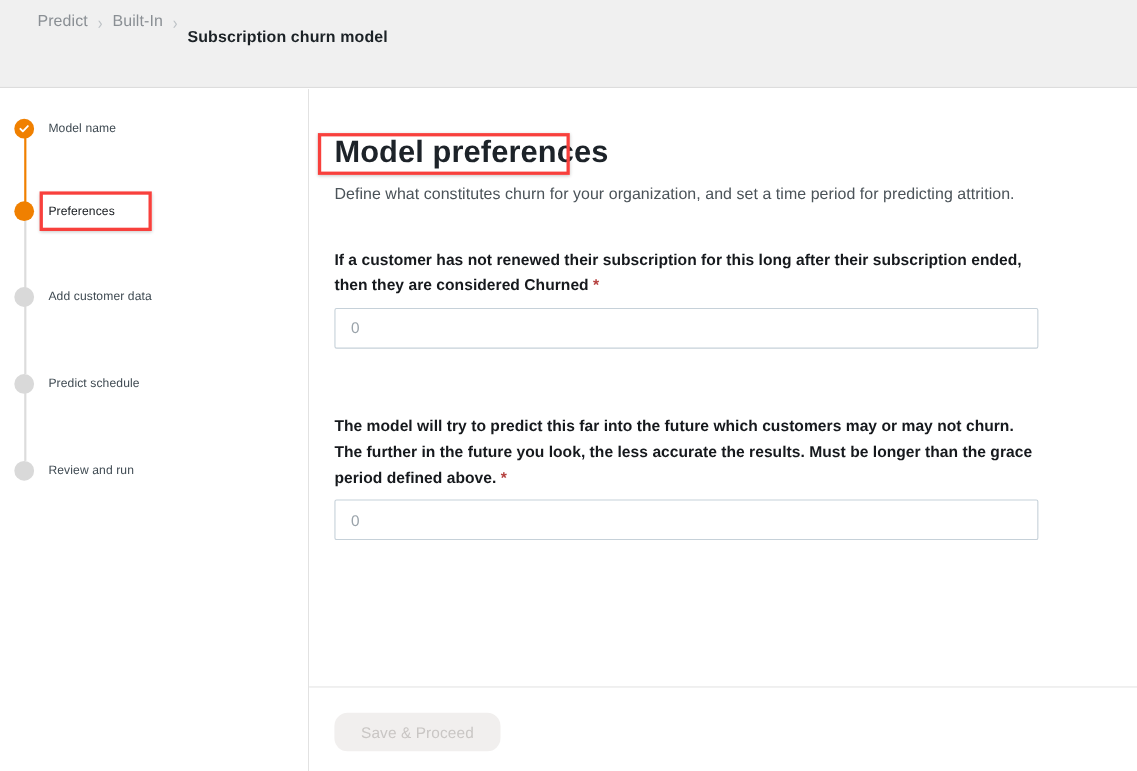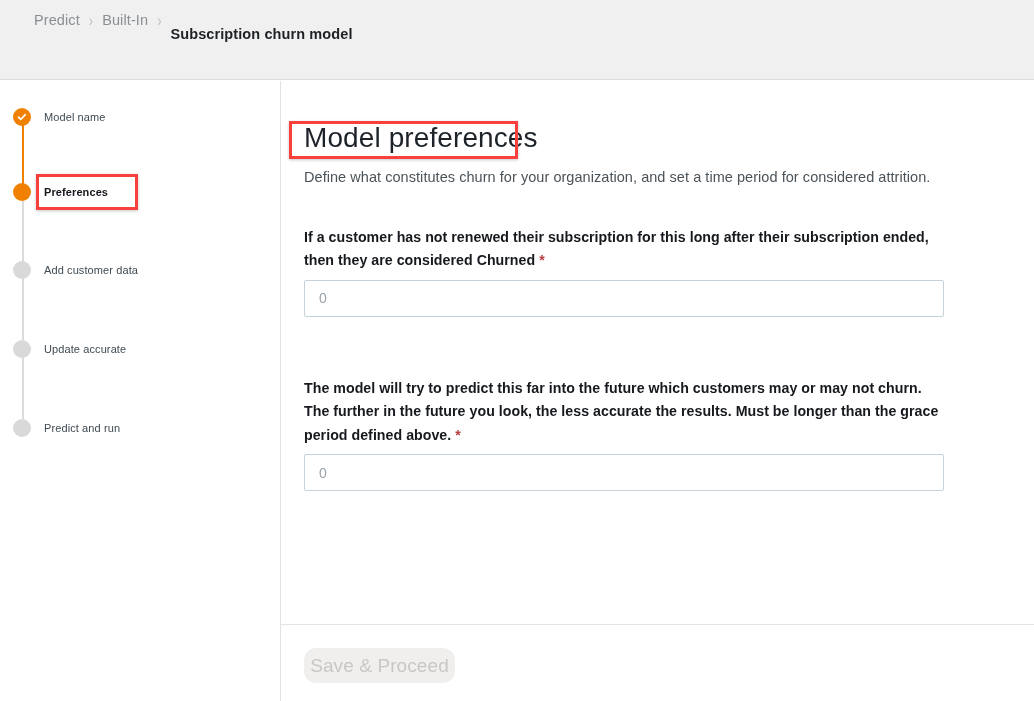--- a/index.html
+++ b/index.html
@@ -122,21 +122,21 @@
     position: absolute;
     left: 44px;
     font-size: 11px;
     color: #3f4a52;
     letter-spacing: 0.1px;
     white-space: nowrap;
   }
 
   .step-label.active {
     color: #14181c;
-    font-weight: 700;
+    font-weight: 400;
   }
 
   .connector {
     position: absolute;
     left: 21.5px;
     width: 2px;
     background: #dcdcdc;
   }
 
   .connector.done { background: #f08000; }
@@ -172,21 +172,21 @@
     width: 753px;
     height: 543px;
     background: #ffffff;
   }
 
   .page-title {
     position: absolute;
     left: 23px;
     top: 43px;
     font-size: 28px;
-    font-weight: 400;
+    font-weight: 700;
     color: #1d2329;
     letter-spacing: 0.1px;
     line-height: 1;
   }
 
   .page-subtitle {
     position: absolute;
     left: 23px;
     top: 88px;
     font-size: 14.5px;
@@ -248,21 +248,21 @@
     border-top: 1px solid #e4e4e4;
   }
 
   .btn-primary {
     position: absolute;
     left: 23px;
     top: 23px;
     width: 151px;
     height: 35px;
     font-family: "Liberation Sans", sans-serif;
-    font-size: 19px;
+    font-size: 14px;
     font-weight: 400;
     color: #c9c6c4;
     background: #f1efee;
     border: none;
     border-radius: 12px;
     letter-spacing: 0.1px;
     cursor: default;
   }
 </style>
 </head>
@@ -302,35 +302,35 @@
         <span class="step-label active">Preferences</span>
       </div>
 
       <div class="step" style="top:174px;">
         <span class="step-marker todo"></span>
         <span class="step-label">Add customer data</span>
       </div>
 
       <div class="step" style="top:253px;">
         <span class="step-marker todo"></span>
-        <span class="step-label">Update accurate</span>
+        <span class="step-label">Predict schedule</span>
       </div>
 
       <div class="step" style="top:332px;">
         <span class="step-marker todo"></span>
-        <span class="step-label">Predict and run</span>
+        <span class="step-label">Review and run</span>
       </div>
 
     </div>
   </aside>
 
   <main class="content">
 
     <h1 class="page-title">Model preferences</h1>
-    <p class="page-subtitle">Define what constitutes churn for your organization, and set a time period for considered attrition.</p>
+    <p class="page-subtitle">Define what constitutes churn for your organization, and set a time period for predicting attrition.</p>
 
     <div class="field" id="field-grace">
       <label class="field-label">
         <br>
         <span>If a customer has not renewed their subscription for this long after their subscription ended, then they are considered Churned</span>
         <span class="req">*</span>
       </label>
       <input class="text-input" type="text" placeholder="0" value="" style="">
     </div>
 

